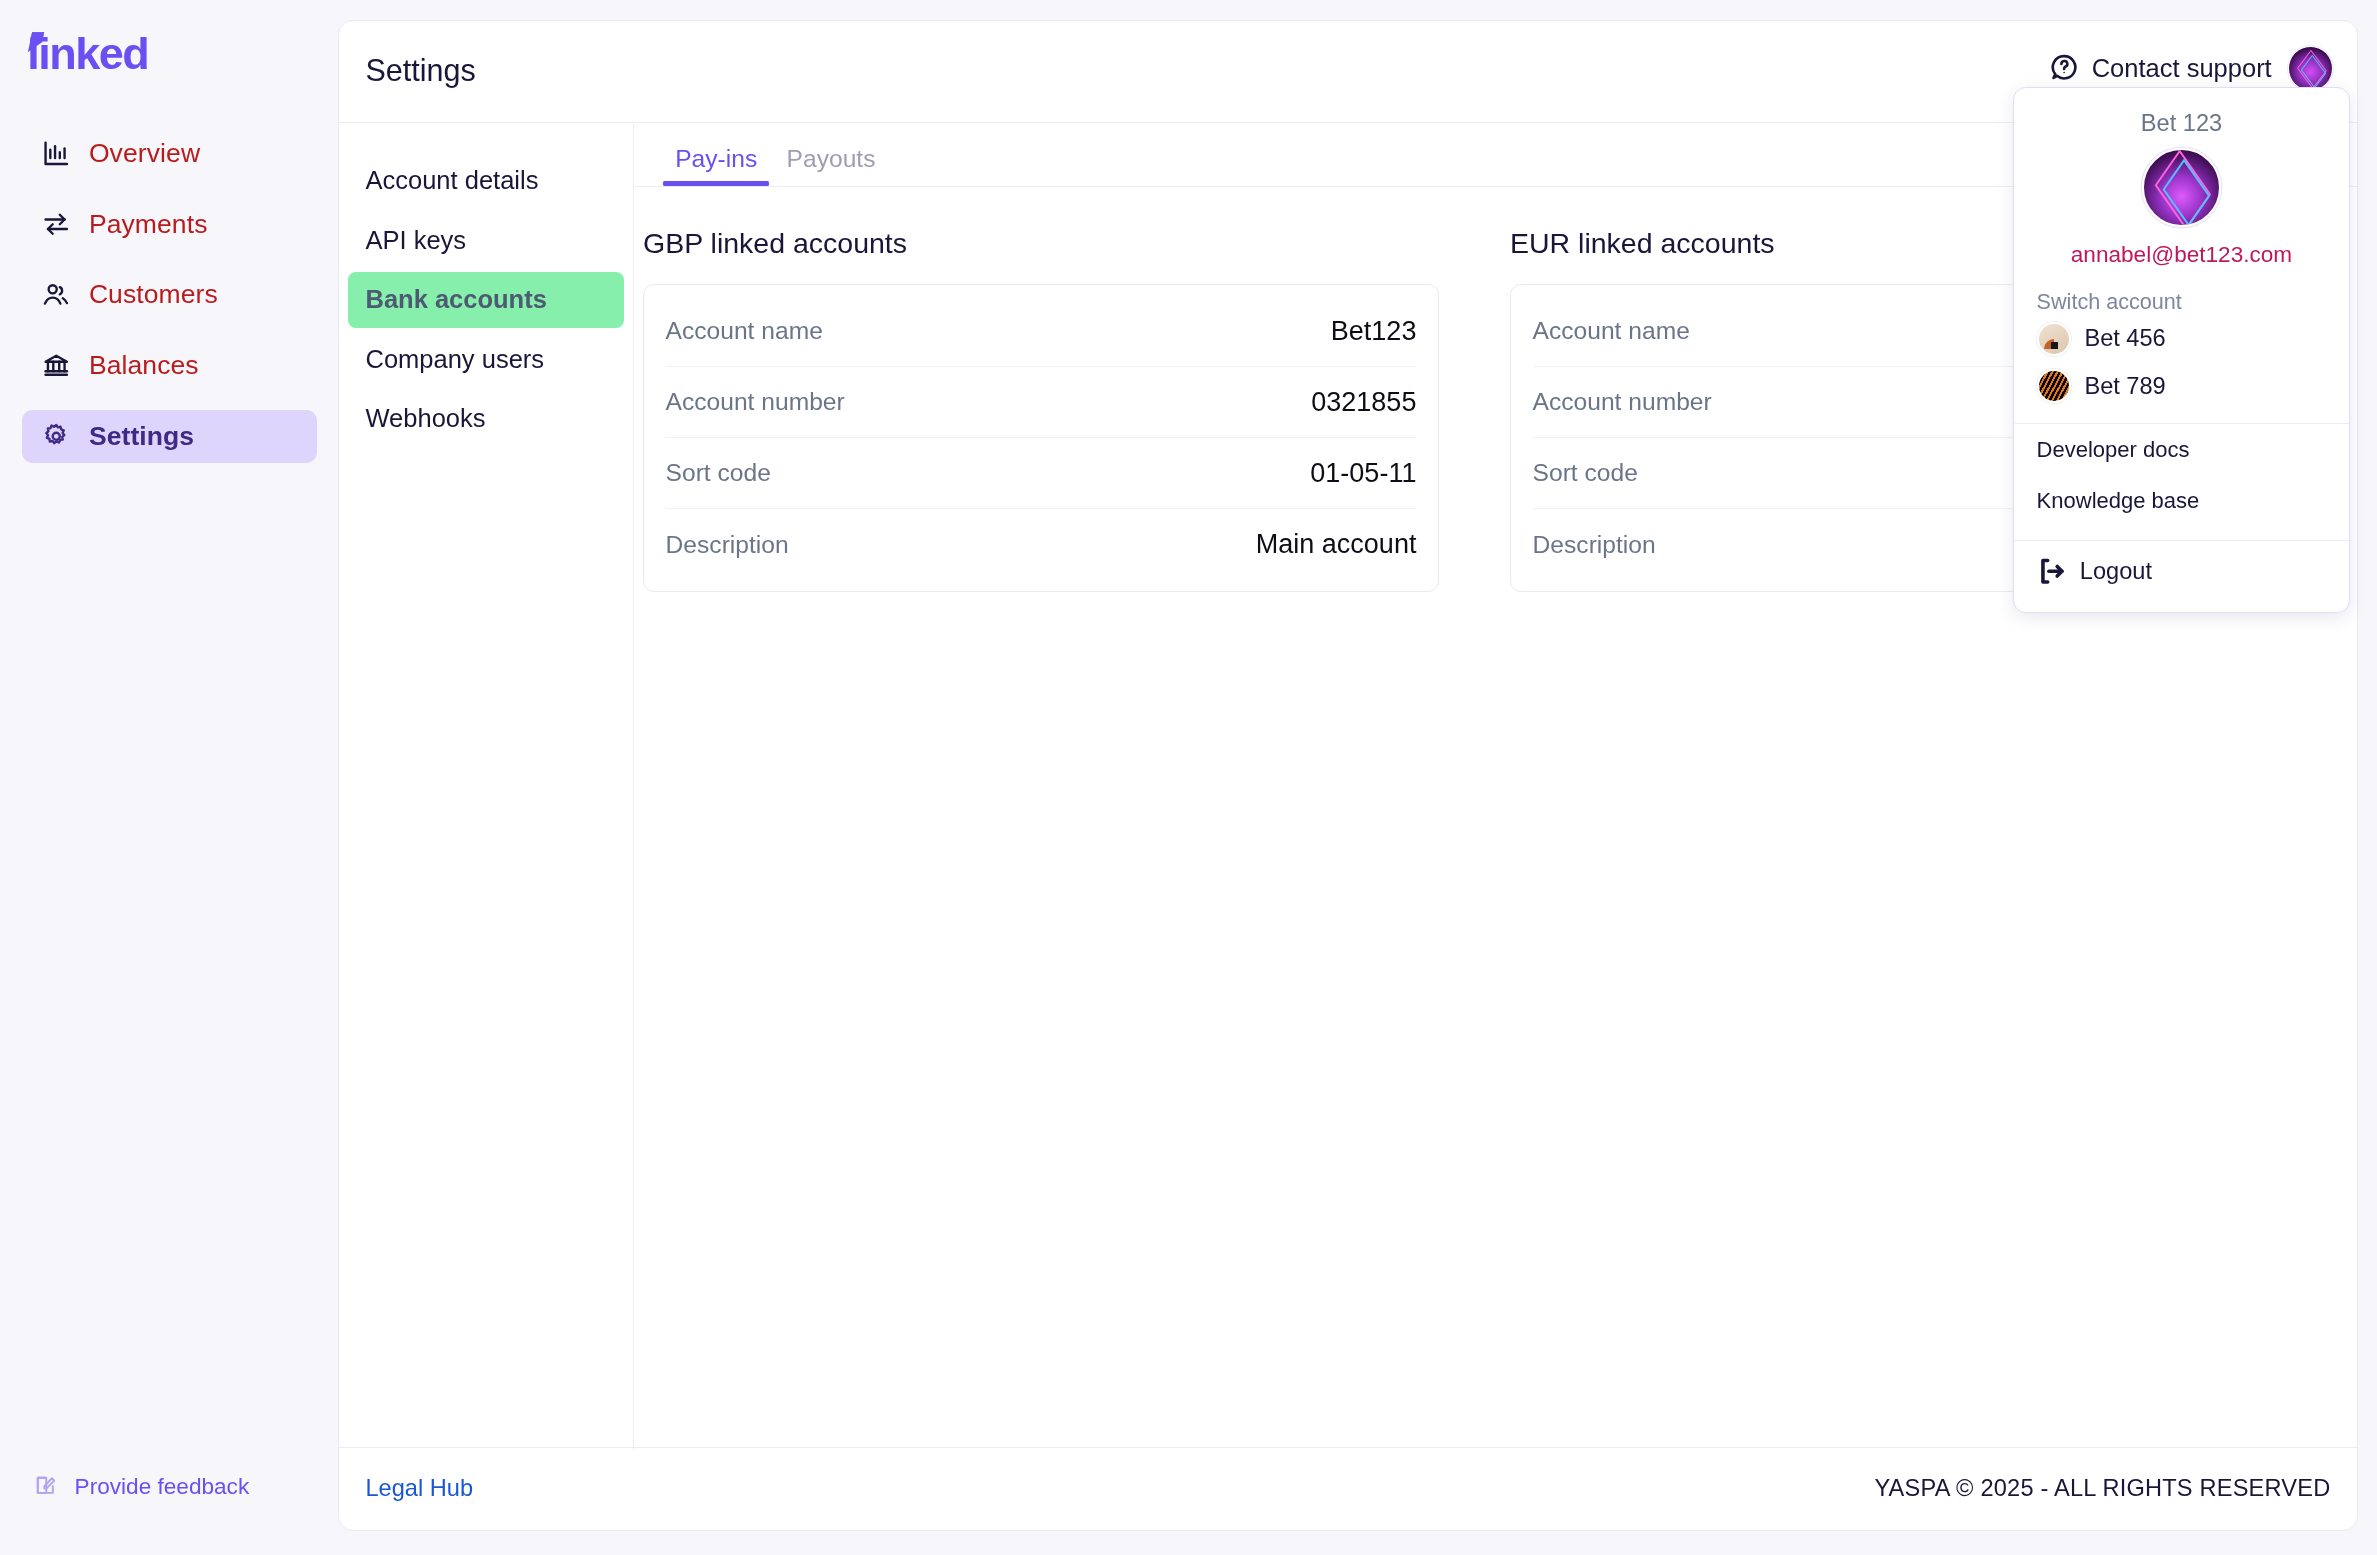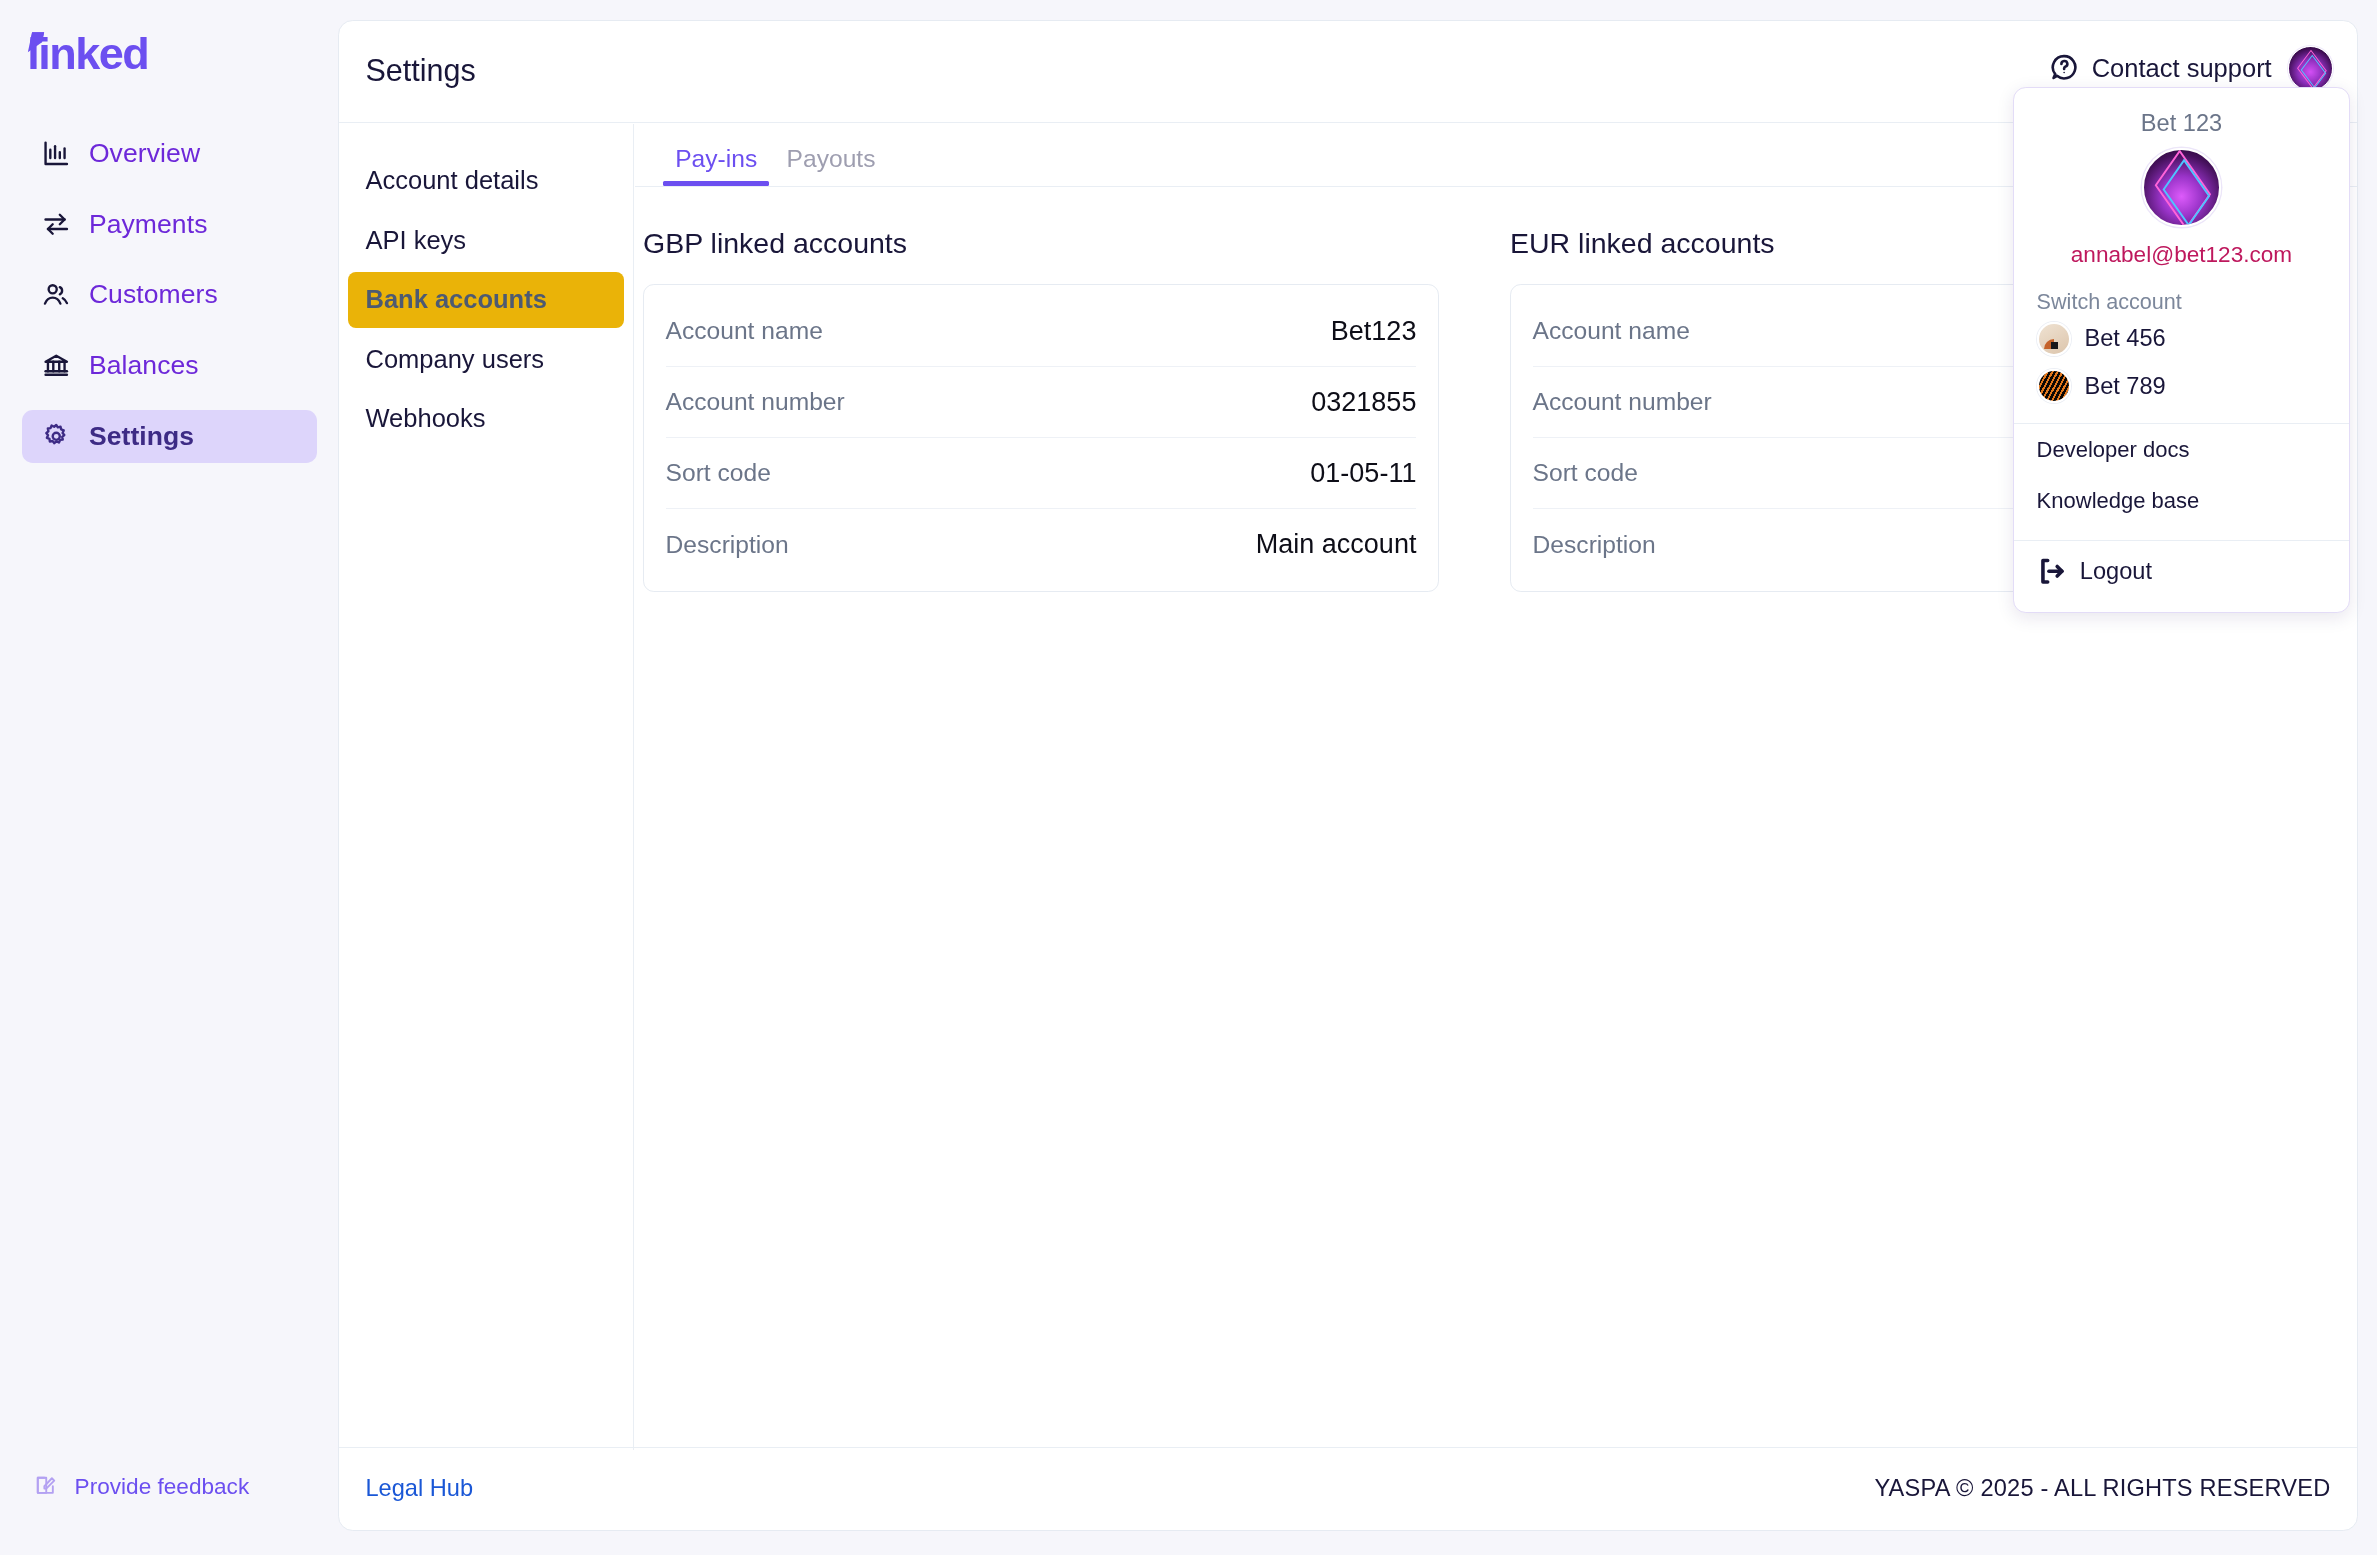--- a/index.html
+++ b/index.html
@@ -33,21 +33,21 @@
     margin-right: -12.8px;
   }
   #sidebar-nav { position: absolute; left: 22px; top: 127px; width: 295px; }
   .nav-item {
     display: flex; align-items: center; gap: 17.7px;
     height: 53px; padding: 0 18.7px;
     border-radius: 10.8px; margin-bottom: 17.7px;
     cursor: pointer;
   }
   .nav-item .nav-label {
-    font-size: 26.5px; color: #6d28d9; letter-spacing: 0.1px;
+    font-size: 26.5px; color: #b91c1c; letter-spacing: 0.1px;
   }
   .nav-item.active { background: #ddd5fb; }
   .nav-item.active .nav-label { color: #3d2b85; font-weight: 600; }
   .nav-item.active svg { stroke: #3d2b85; }
   .nav-icon { width: 30.5px; height: 30.5px; flex: 0 0 30.5px; display:flex; align-items:center; justify-content:center;}
   .nav-icon svg { width: 28.5px; height: 28.5px; stroke: #191639; fill: none; stroke-width: 2; }
 
   #feedback-link {
     position: absolute; left: 34px; top: 1474px;
     display: flex; gap: 18px;
@@ -108,21 +108,21 @@
     position: absolute; left: 0; top: 103px;
     width: 295px; height: 1326px;
     border-right: 1px solid #e9eef4;
     padding-top: 29px;
   }
   .subnav-item {
     margin: 0 8.8px 2.9px 8.8px; padding: 13.8px 17.7px;
     border-radius: 7.9px; font-size: 25.5px; color: #191639;
     cursor: pointer;
   }
-  .subnav-item.active { background: #eab308; color: #4d5a72; font-weight: 600; }
+  .subnav-item.active { background: #86efac; color: #4d5a72; font-weight: 600; }
 
   
   #content-pane {
     position: absolute; left: 296px; top: 103px;
     width: 1723px; height: 1326px;
   }
   #tabs {
     position: absolute; left: 25.5px; top: 0;
     display: flex; gap: 0; height: 62px;
   }

